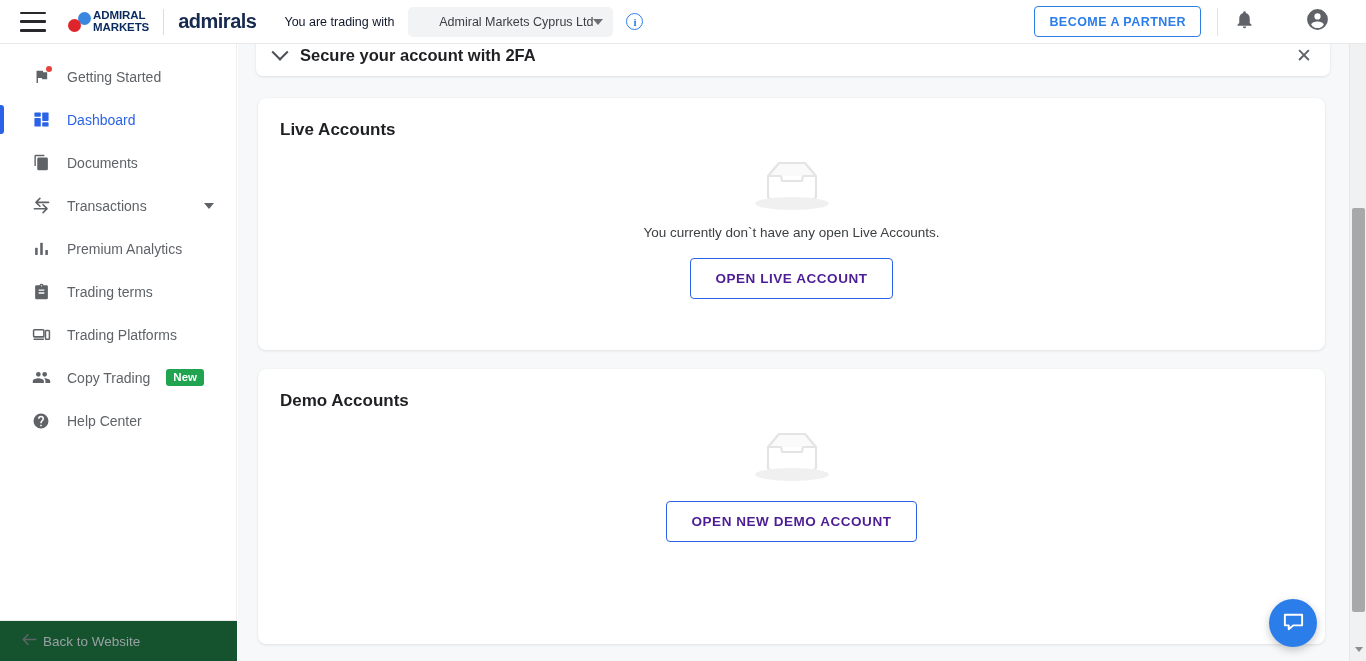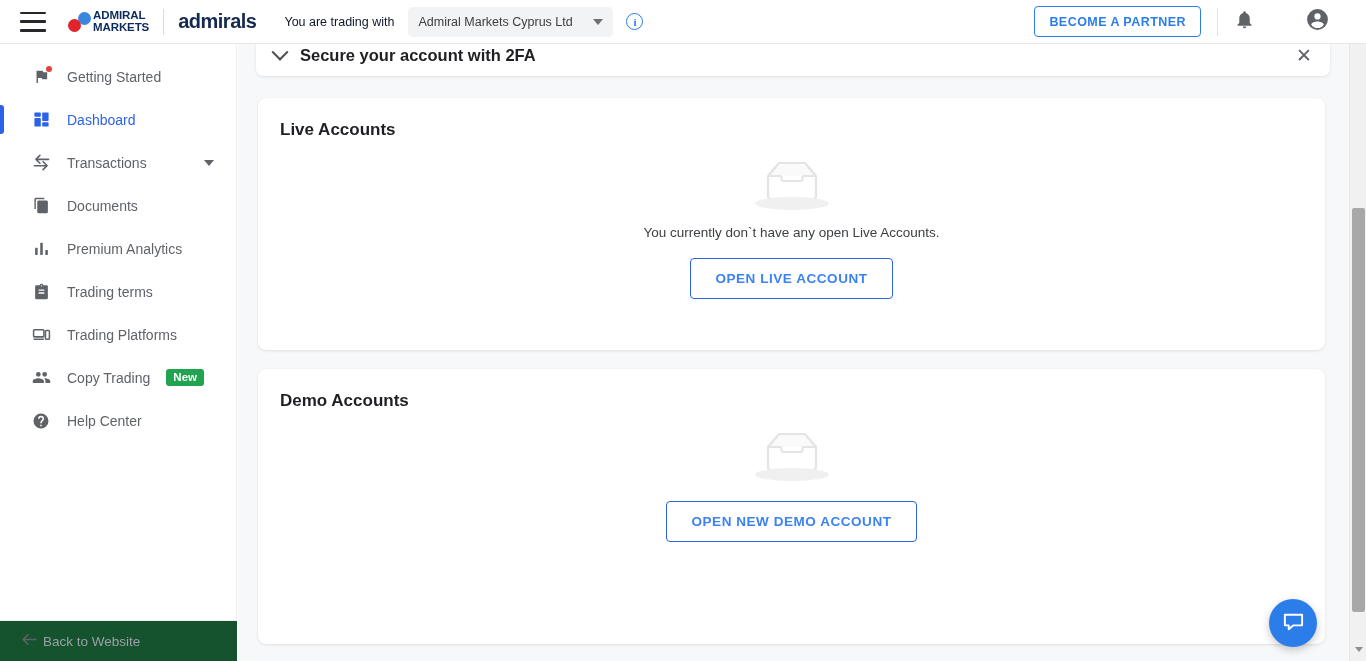--- a/index.html
+++ b/index.html
@@ -68,20 +68,21 @@
     white-space: nowrap;
   }
   .entity-select {
     margin-left: 14px;
     width: 205px; height: 30px;
     background: #f1f3f4;
     border-radius: 5px;
     display: flex; align-items: center;
     padding: 0 10px;
     cursor: pointer;
+    text-align: right;
   }
   .entity-select .label {
     flex: 1;
     font-size: 12.5px; color: #3c4043;
     white-space: nowrap; overflow: hidden;
   }
   .caret-down {
     width: 0; height: 0;
     border-left: 5px solid transparent;
     border-right: 5px solid transparent;
@@ -288,21 +289,21 @@
     margin-top: 13px;
     font-size: 13.5px;
     color: #3c4043;
   }
   .outline-btn {
     margin-top: 18px;
     height: 41px;
     border: 1.6px solid #2b63e8;
     border-radius: 4px;
     background: #fff;
-    color: #3b82f6;
+    color: #4c1d95;
     font-size: 13.5px;
     font-weight: 700;
     letter-spacing: 0.55px;
     padding: 0 24px;
     cursor: pointer;
     font-family: "Liberation Sans", sans-serif;
     white-space: nowrap;
   }
 
   
@@ -420,36 +421,36 @@
           <rect x="13" y="2" width="9" height="12" rx="1"></rect>
           <rect x="2" y="10" width="9" height="12" rx="1"></rect>
           <rect x="13" y="16" width="9" height="6" rx="1"></rect>
         </svg>
       </span>
       <span class="txt">Dashboard</span>
     </div>
 
     <div class="nav-item">
       <span class="ico">
+        <svg width="17" height="17" viewBox="0 0 24 24" fill="#5f6368">
+            <path d="M16 1H4a2 2 0 0 0-2 2v14h2V3h12V1zm3 4H8a2 2 0 0 0-2 2v14a2 2 0 0 0 2 2h11a2 2 0 0 0 2-2V7a2 2 0 0 0-2-2z"></path>
+          </svg>
+      </span>
+      <span class="txt">Documents</span>
+    </div>
+
+    <div class="nav-item">
+      <span class="ico">
         <svg width="19" height="19" viewBox="0 0 24 24" fill="none" stroke="#5f6368" stroke-width="2" stroke-linecap="round" stroke-linejoin="round">
           <path d="M3 16h15M14 11l5 5-5 5"></path>
             <path d="M21 8H6M10 3L5 8l5 5"></path>
         </svg>
       </span>
       <span class="txt">Transactions</span>
       <span class="chev"></span>
-    </div>
-
-    <div class="nav-item">
-      <span class="ico">
-        <svg width="17" height="17" viewBox="0 0 24 24" fill="#5f6368">
-            <path d="M16 1H4a2 2 0 0 0-2 2v14h2V3h12V1zm3 4H8a2 2 0 0 0-2 2v14a2 2 0 0 0 2 2h11a2 2 0 0 0 2-2V7a2 2 0 0 0-2-2z"></path>
-          </svg>
-      </span>
-      <span class="txt">Documents</span>
     </div>
 
     <div class="nav-item">
       <span class="ico">
         <svg width="17" height="17" viewBox="0 0 24 24" fill="#5f6368">
           <rect x="3" y="11" width="3.6" height="10" rx="0.6"></rect>
           <rect x="10.2" y="4" width="3.6" height="17" rx="0.6"></rect>
           <rect x="17.4" y="14" width="3.6" height="7" rx="0.6"></rect>
         </svg>
       </span>

